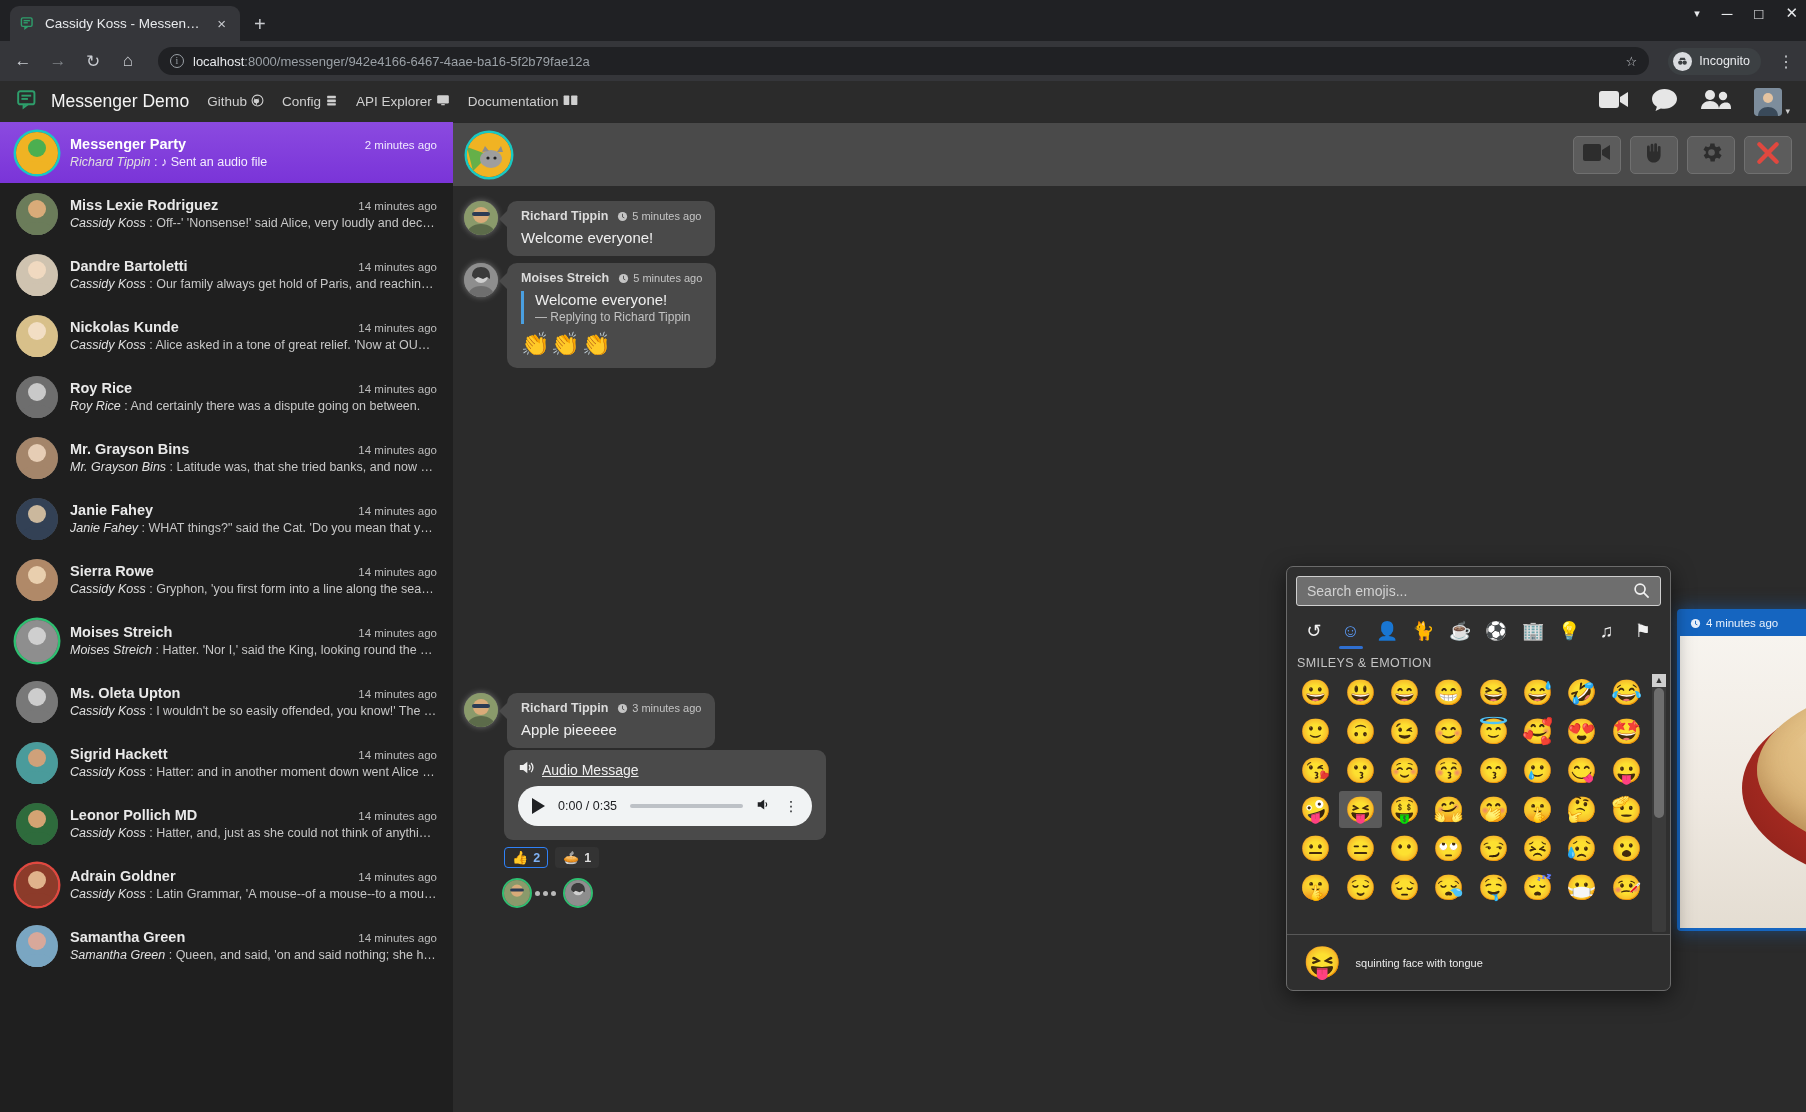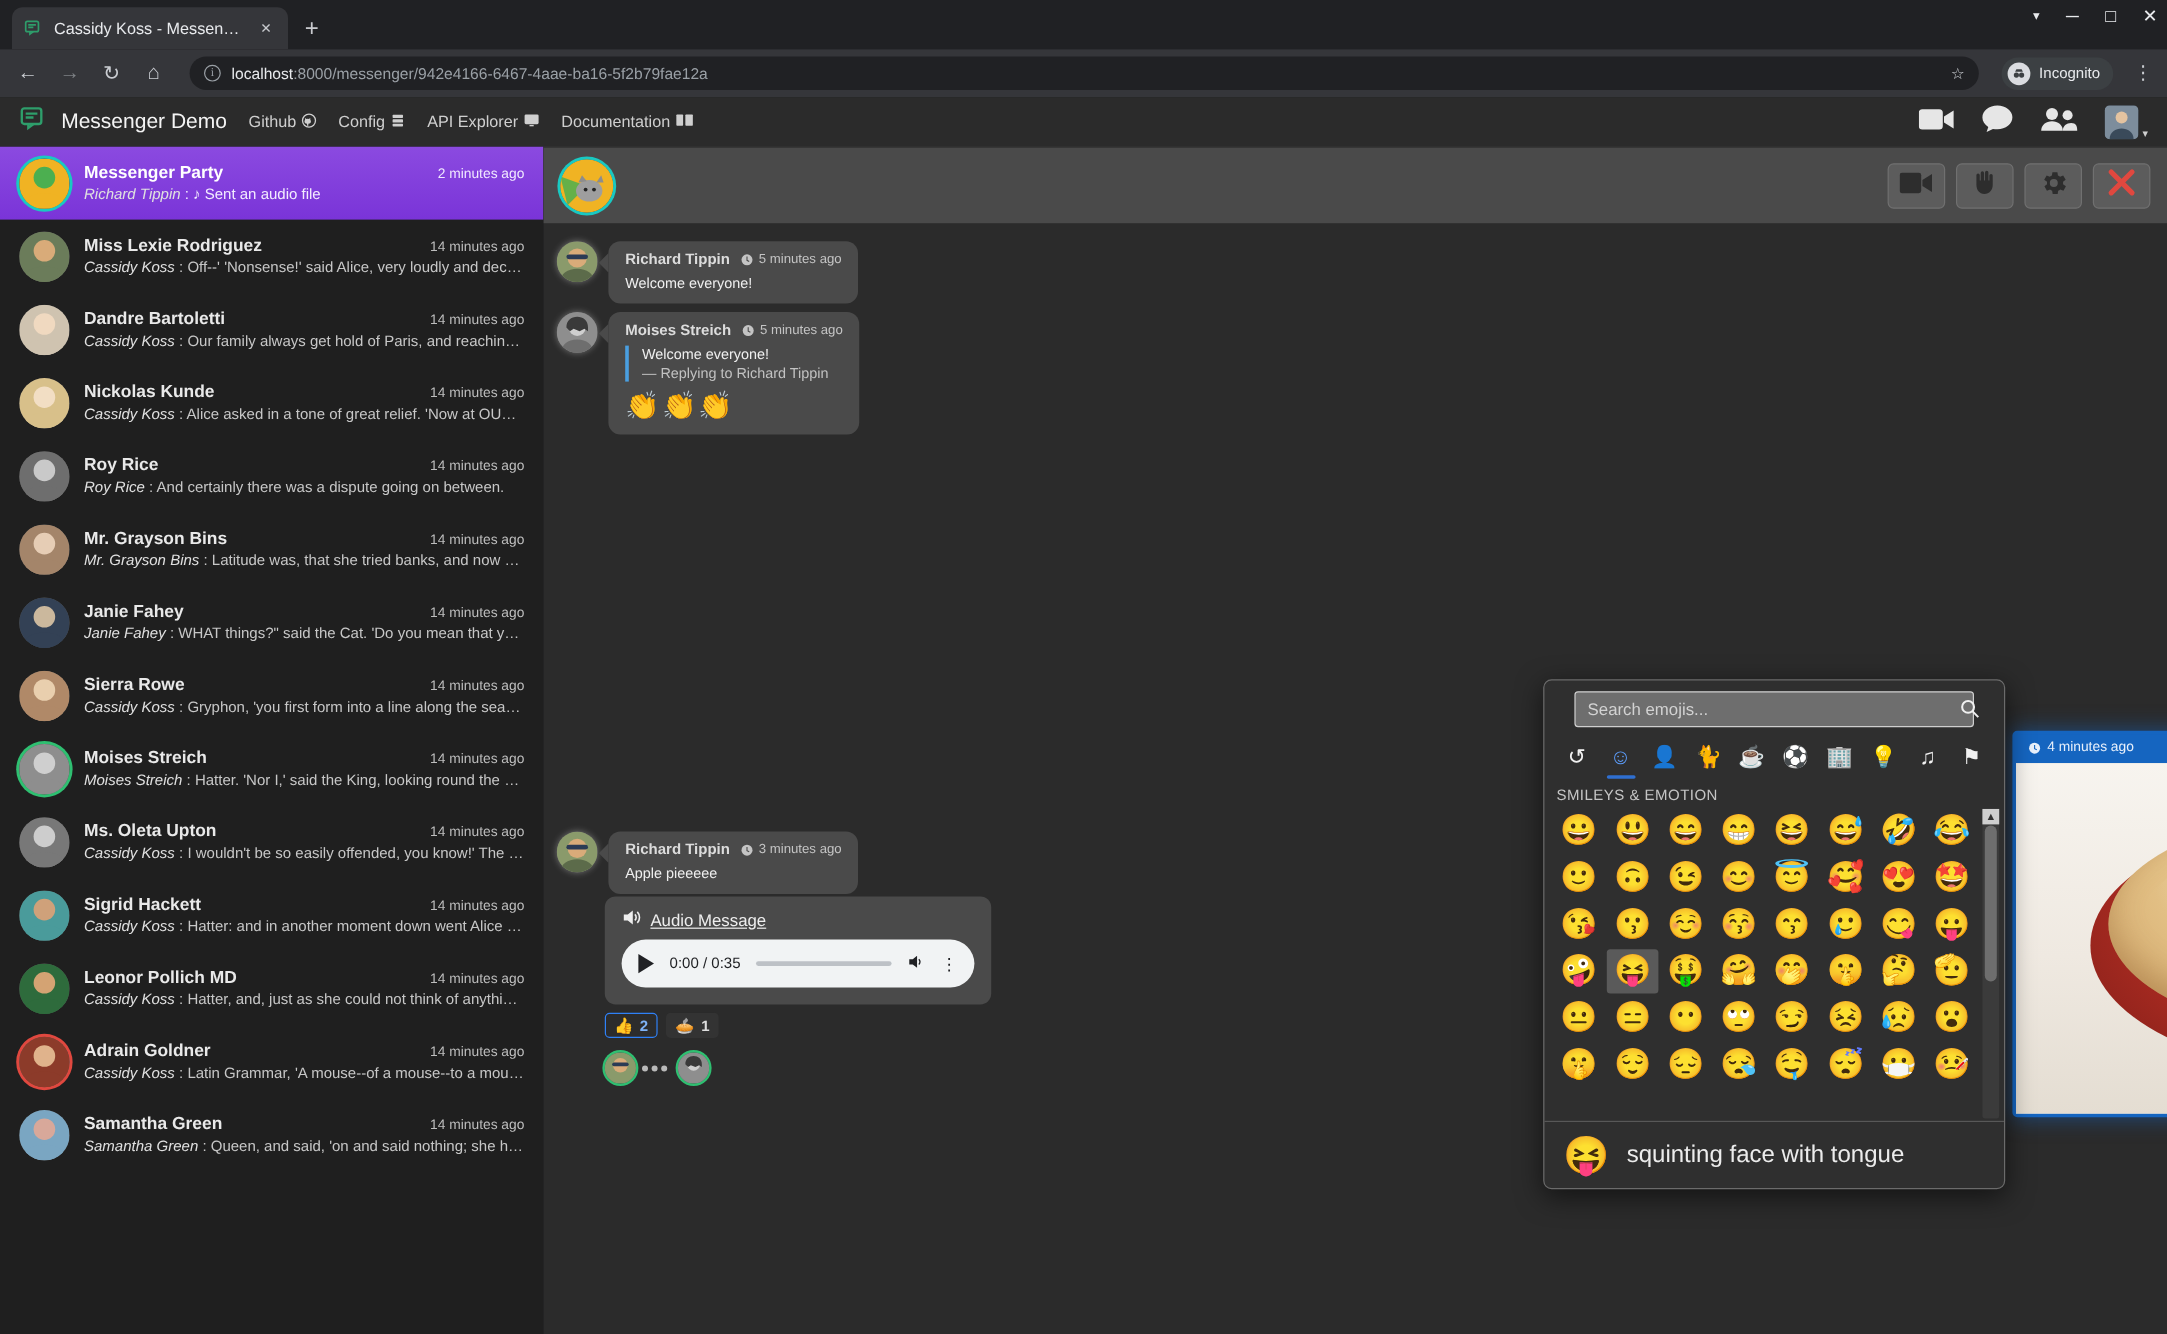--- a/index.html
+++ b/index.html
@@ -171,21 +171,21 @@
     background: #4a4a4a; border-radius: 10px; padding: 8px 14px 10px;
     position: relative; max-width: 460px;
   }
   .bubble::before {
     content: ""; position: absolute; left: -8px; top: 10px;
     border: 8px solid transparent; border-right-color: #4a4a4a; border-left: 0;
   }
   .b-head { display: flex; align-items: center; gap: 9px; margin-bottom: 6px; }
   .b-author { font-size: 12.5px; font-weight: bold; color: #dcdcdc; }
   .b-time { font-size: 11px; color: #c4c4c4; display: flex; align-items: center; gap: 4px; }
-  .b-text { font-size: 12px; color: #efefef; }
+  .b-text { font-size: 15px; color: #efefef; }
   .quote { border-left: 3px solid #4a9fe0; padding-left: 11px; }
   .quote-sub { font-size: 12px; color: #c2c2c2; margin-top: 2px; }
   .b-emojis { font-size: 23px; margin-top: 7px; letter-spacing: 2px; }
 
   .audio-card {
     background: #4a4a4a; border-radius: 9px; padding: 10px 14px 14px;
     width: 322px; margin-top: 2px;
   }
   .audio-label {
     font-size: 14px; color: #eee; text-decoration: underline;
@@ -233,21 +233,21 @@
     background: #f2ece2;
   }
 
   
   .emoji-picker {
     position: absolute; left: 833px; top: 380px; width: 385px; height: 425px;
     background: #2f2f2f; border: 1px solid #6b6b6b; border-radius: 7px;
     display: flex; flex-direction: column; z-index: 20;
     box-shadow: 0 6px 22px rgba(0,0,0,.55);
   }
-  .ep-search-wrap { padding: 9px 25px 7px; position: relative; }
+  .ep-search-wrap { padding: 9px 9px 7px; position: relative; }
   .ep-search {
     width: 100%; height: 30px; background: #6e6e6e; border: 1px solid #cfcfcf;
     border-radius: 3px; color: #fff; font-size: 14px; padding: 0 34px 0 10px;
     outline: none; font-family: "Liberation Sans", sans-serif;
   }
   .ep-search::placeholder { color: #d2d2d2; }
   .ep-search-ico { position: absolute; right: 20px; top: 15px; color: #f0f0f0; }
   .ep-tabs {
     display: flex; justify-content: space-between; padding: 2px 12px 0;
   }
@@ -280,21 +280,21 @@
   }
   .ep-arrow { color: #d9d9d9; font-size: 9px; background: #cfcfcf; color: #333;
     width: 14px; text-align: center; line-height: 13px; }
   .ep-thumb { position: absolute; top: 14px; width: 10px; height: 130px;
     background: #6e6e6e; border-radius: 5px; }
   .ep-preview {
     border-top: 1px solid #585858; height: 56px; display: flex;
     align-items: center; gap: 14px; padding: 0 16px;
   }
   .ep-preview-emoji { font-size: 31px; line-height: 1; }
-  .ep-preview-name { font-size: 20px; color: #ececec; }
+  .ep-preview-name { font-size: 11px; color: #ececec; }
 
   
   .pie-scene { position: absolute; inset: 0; background: #efe9e0; }
   .pie-cloth { position: absolute; inset: 0; background:
      linear-gradient(180deg,#f7f4ef 0%,#efe9e1 55%,#e4ddd2 100%); }
   .pie-dish {
     position: absolute; left: 50%; top: 52%; transform: translate(-50%,-50%);
     width: 430px; height: 215px; border-radius: 50%;
     background: radial-gradient(ellipse at 50% 35%, #c6392f 0%, #a62a21 60%, #7d1c16 100%);
   }

